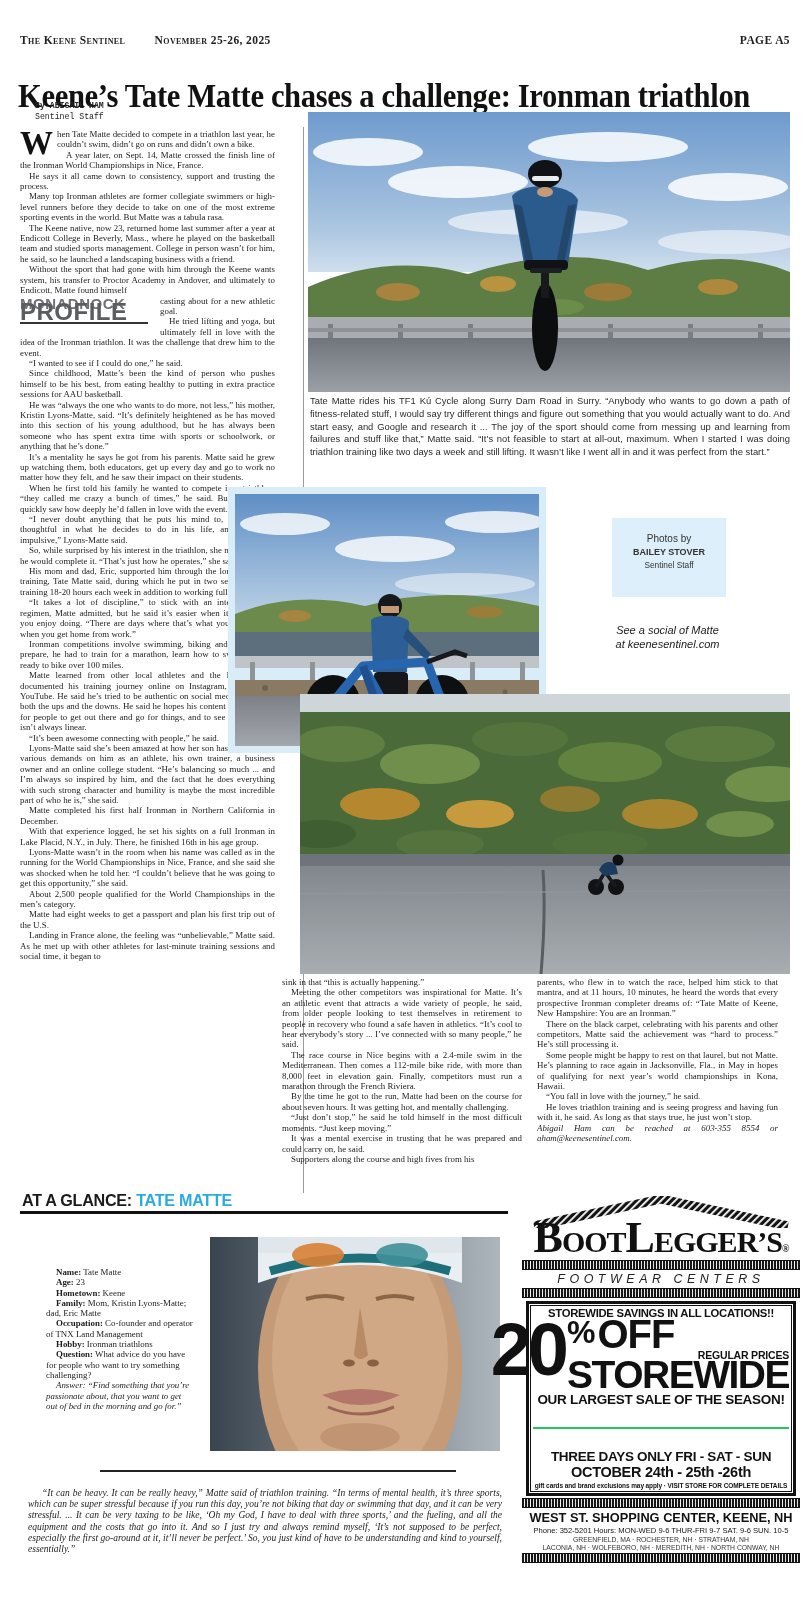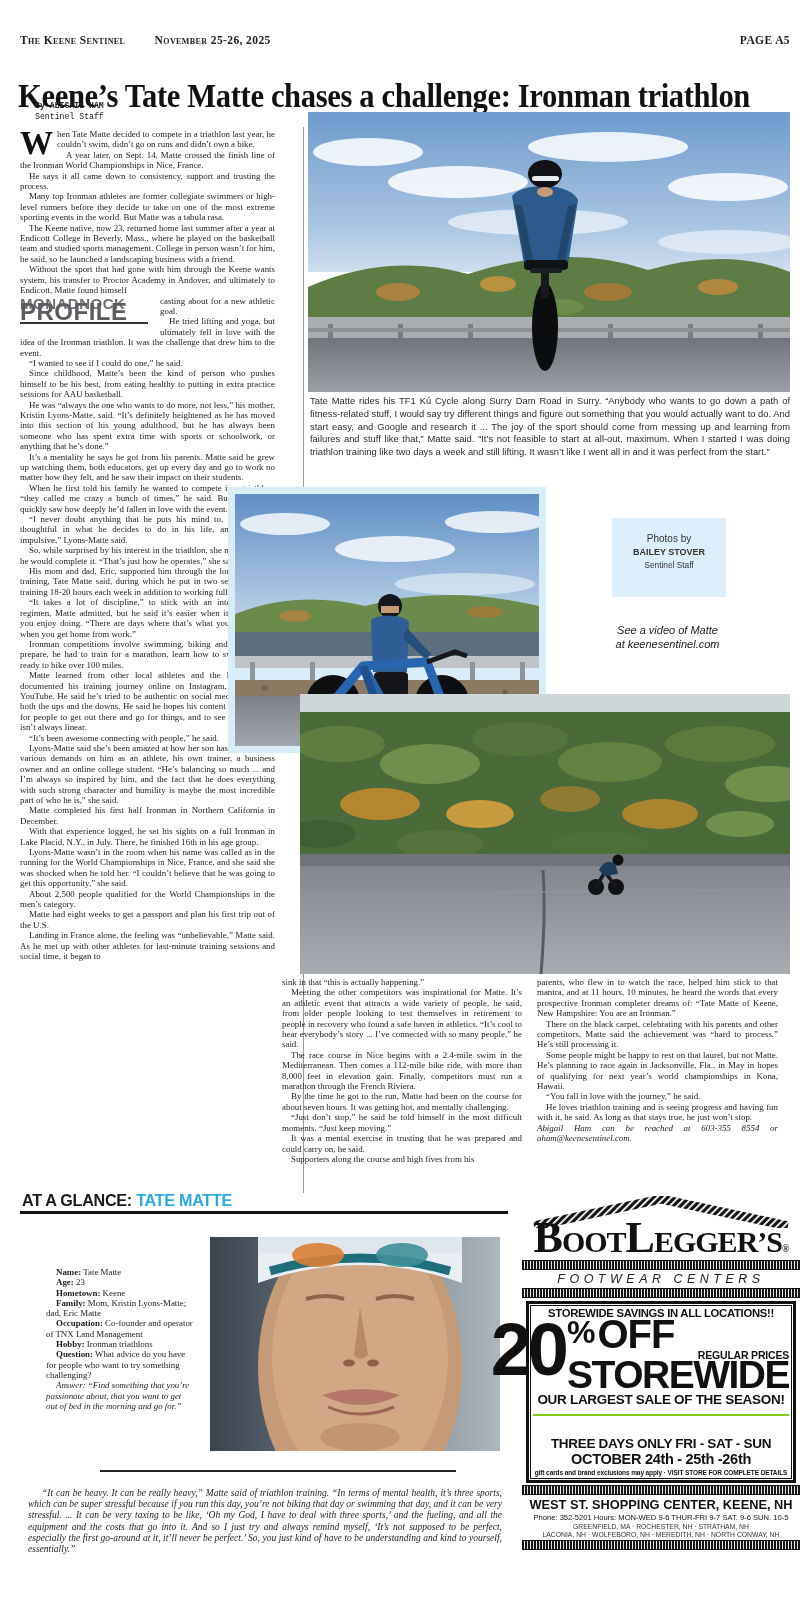--- a/index.html
+++ b/index.html
@@ -64,21 +64,21 @@
   .event{font-size:30px;letter-spacing:-1px;line-height:31px;}
   .stwline{font-weight:800;font-size:11.3px;letter-spacing:-.3px;margin-top:3px;}
   .pctrow{display:flex;justify-content:flex-end;align-items:flex-start;margin-top:-2px;}
   .n20{font-weight:800;font-size:74px;line-height:66px;letter-spacing:-4px;}
   .pctcol{margin-left:2px;text-align:left;}
   .pctoff{display:flex;align-items:flex-start;}
   .pctsign{font-weight:800;font-size:32px;line-height:30px;}
   .off{font-weight:800;font-size:40px;line-height:34px;letter-spacing:-1px;margin-left:2px;}
   .regular{font-weight:800;font-size:10.5px;text-align:right;letter-spacing:-.2px;margin-top:-2px;}
   .stw2{font-weight:700;font-size:39px;line-height:27px;letter-spacing:-1.5px;}
-  .largest{font-weight:800;font-size:13.5px;letter-spacing:-.3px;margin-top:4px;padding-bottom:7px;border-bottom:2px solid #84cc16;}
+  .largest{font-weight:800;font-size:13.5px;letter-spacing:-.3px;margin-top:4px;padding-bottom:20px;border-bottom:2px solid #22c55e;}
   .days{font-weight:700;font-size:13.5px;letter-spacing:-.3px;margin-top:20px;text-align:center;}
   .dates{font-weight:800;font-size:14.5px;letter-spacing:-.3px;}
   .disc{font-size:6.5px;font-weight:600;letter-spacing:-.1px;margin-top:2px;}
   .addr{font-weight:800;font-size:12.8px;letter-spacing:0;margin-top:2px;}
   .phone{font-weight:normal;font-size:7.6px;margin-top:1px;}
   .locs{font-size:6.8px;color:#333;margin-top:1px;}
 </style>
 </head>
 <body>
 
@@ -243,21 +243,21 @@
     </svg>
   </div>
 
   <div class="credit">
     <div class="c1">Photos by</div>
     <div class="c2">BAILEY STOVER</div>
     <div class="c3">Sentinel Staff</div>
   </div>
 
   <div class="seevideo">
-    <div>See a video of Matte</div>
+    <div>See a social of Matte</div>
     <div>at keenesentinel.com</div>
   </div>
 
   <div class="photo" style="left:300px;top:694px;width:490px;height:280px;">
     <svg width="490" height="280" viewBox="0 0 490 280">
       <defs>
         <linearGradient id="road3" x1="0" y1="0" x2="0" y2="1">
           <stop offset="0" stop-color="#82878d"></stop>
             <stop offset="1" stop-color="#a8adb2"></stop>
         </linearGradient>

